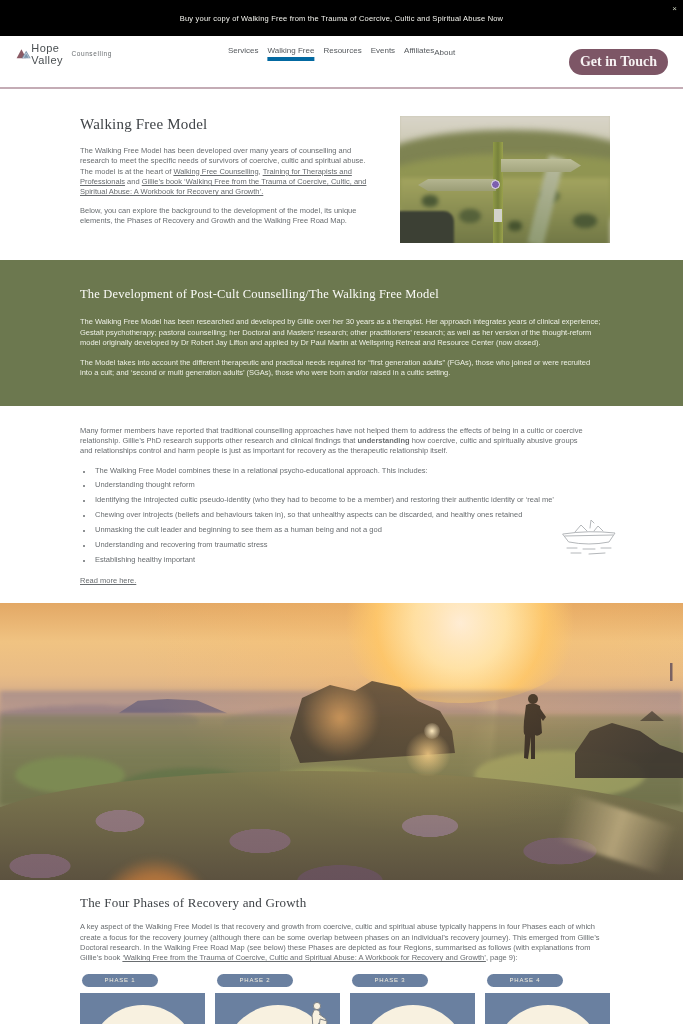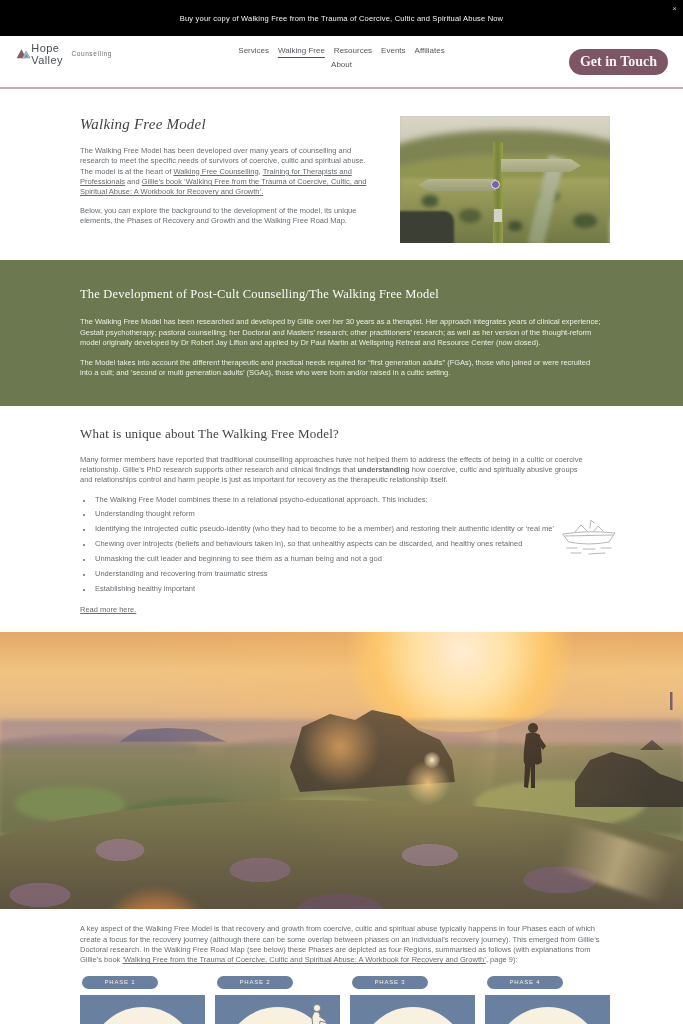--- a/index.html
+++ b/index.html
@@ -11,37 +11,37 @@
   .banner { height:36px; background:#000000; color:#f4f4ee; font-size:7.5px; letter-spacing:.2px;
             display:flex; align-items:center; justify-content:center; position:relative; }
   .banner-close { position:absolute; right:6px; top:5px; font-size:8px; color:#cfd4c2; line-height:8px; cursor:pointer; }
 
   
   .header { height:53px; background:#fff; border-bottom:2px solid #c4acb5; position:relative;
             display:flex; align-items:center; }
   .logo { position:absolute; left:16px; top:5px; width:96px; display:flex; flex-direction:row; align-items:center; cursor:pointer; }
   .logo-name { font-size:11px; color:#4a4f52; letter-spacing:.4px; margin-top:1px; }
   .logo-sub { font-size:6.5px; color:#6a6e71; letter-spacing:.6px; }
-  .nav { position:absolute; left:50%; top:8px; transform:translateX(-50%); display:flex; flex-direction:column; align-items:center; }
+  .nav { position:absolute; left:50%; top:8px; transform:translateX(-50%); display:flex; flex-direction:row; align-items:center; }
   .nav-row { display:flex; gap:9px; }
   .nav a { font-size:8px; color:#55595d; text-decoration:none; white-space:nowrap; line-height:13px; }
-  .nav a.active { border-bottom:1px solid #0369a1; }
+  .nav a.active { border-bottom:4px solid #0369a1; }
   .cta { position:absolute; right:15px; top:13px; background:#7d5666; color:#f6f1f2; border:none;
          font-family:"Liberation Serif", serif; font-weight:bold; font-size:14px; padding:0 11px; height:26px;
          border-radius:13px; cursor:pointer; }
 
   
   .serif-h { font-family:"Liberation Serif","DejaVu Serif",serif; font-weight:500; color:#3f4347; letter-spacing:.2px; }
   p.body, li.body { font-size:7.5px; line-height:1.38; color:#696d70; }
   a.txt-link { color:#696d70; }
 
   
   .intro { display:flex; padding:27px 73px 0 80px; gap:20px; }
   .intro-left { width:312px; }
-  .intro-left h1 { font-size:15px; margin-bottom:13px;font-style:italic; }
+  .intro-left h1 { font-size:15px; margin-bottom:13px; }
   .intro-left p { margin-bottom:8px; }
   .signpost-photo { width:210px; height:127px; position:relative; overflow:hidden; flex:none; background:#c7c4ae; }
   .sp-layer { position:absolute; }
   .sp-sky { inset:0 0 70% 0; background:linear-gradient(180deg,#d9d5c9,#c9c6ae); filter:blur(1px); }
   .sp-hillfar { left:-20px; top:14px; width:260px; height:60px; border-radius:50%; background:#7e8352; filter:blur(3px); }
   .sp-hillmid { left:-30px; top:38px; width:300px; height:70px; border-radius:45%; background:#909552; filter:blur(3px); }
   .sp-valley { left:0; top:62px; width:210px; height:70px;
       background:linear-gradient(180deg,#a3a45f,#6e7544);
       filter:blur(2px); }
   .sp-trees { left:0; top:55px; width:210px; height:75px; filter:blur(2px);
@@ -194,21 +194,20 @@
     </div>
   </div>
 
   <div class="dev">
     <h2 class="serif-h">The Development of Post-Cult Counselling/The Walking Free Model</h2>
     <p>The Walking Free Model has been researched and developed by Gillie over her 30 years as a therapist. Her approach integrates years of clinical experience; Gestalt psychotherapy; pastoral counselling; her Doctoral and Masters’ research; other practitioners’ research; as well as her version of the thought-reform model originally developed by Dr Robert Jay Lifton and applied by Dr Paul Martin at Wellspring Retreat and Resource Center (now closed).</p>
     <p>The Model takes into account the different therapeutic and practical needs required for “first generation adults” (FGAs), those who joined or were recruited into a cult; and ‘second or multi generation adults’ (SGAs), those who were born and/or raised in a cultic setting.</p>
   </div>
 
   <div class="unique">
-    <h2 class="serif-h">What is unique about The Walking Free Model?</h2>
     <p class="body lead"><span>Many former members have reported that traditional counselling approaches have not helped them to address the effects of being in a cultic or coercive relationship. Gillie’s PhD research supports other research and clinical findings that </span><b>understanding</b><span> how coercive, cultic and spiritually abusive groups and relationships control and harm people is just as important for recovery as the therapeutic relationship itself.</span></p>
     <ul>
       <li class="body">The Walking Free Model combines these in a relational psycho-educational approach. This includes:</li>
       <li class="body">Understanding thought reform</li>
       <li class="body">Identifying the introjected cultic pseudo-identity (who they had to become to be a member) and restoring their authentic identity or ‘real me’</li>
       <li class="body">Chewing over introjects (beliefs and behaviours taken in), so that unhealthy aspects can be discarded, and healthy ones retained</li>
       <li class="body">Unmasking the cult leader and beginning to see them as a human being and not a god</li>
       <li class="body">Understanding and recovering from traumatic stress</li>
       <li class="body">Establishing healthy important</li>
     </ul>
@@ -250,20 +249,21 @@
     <div class="m-layer m-fg"></div>
     <div class="m-layer m-path"></div>
     <div class="m-layer m-flare2"></div>
     <div class="m-layer m-flare3"></div>
     <div class="m-layer m-flare4"></div>
     <div class="m-layer m-flare1"></div>
     <div class="m-layer m-warm"></div>
   </div>
 
   <div class="phases">
+    <h2 class="serif-h">The Four Phases of Recovery and Growth</h2>
     <p class="body lead"><span>A key aspect of the Walking Free Model is that recovery and growth from coercive, cultic and spiritual abuse typically happens in four Phases each of which create a focus for the recovery journey (although there can be some overlap between phases on an individual’s recovery journey). This emerged from Gillie’s Doctoral research. In the Walking Free Road Map (see below) these Phases are depicted as four Regions, summarised as follows (with explanations from Gillie’s book </span><a href="#" class="txt-link">‘Walking Free from the Trauma of Coercive, Cultic and Spiritual Abuse: A Workbook for Recovery and Growth’</a><span>, page 9):</span></p>
 
     <div class="phase-grid">
       <div>
         <div class="phase-badge">PHASE 1</div>
         <div class="phase-card">
           <div class="phase-circle"></div>
 
         </div>
       </div>

